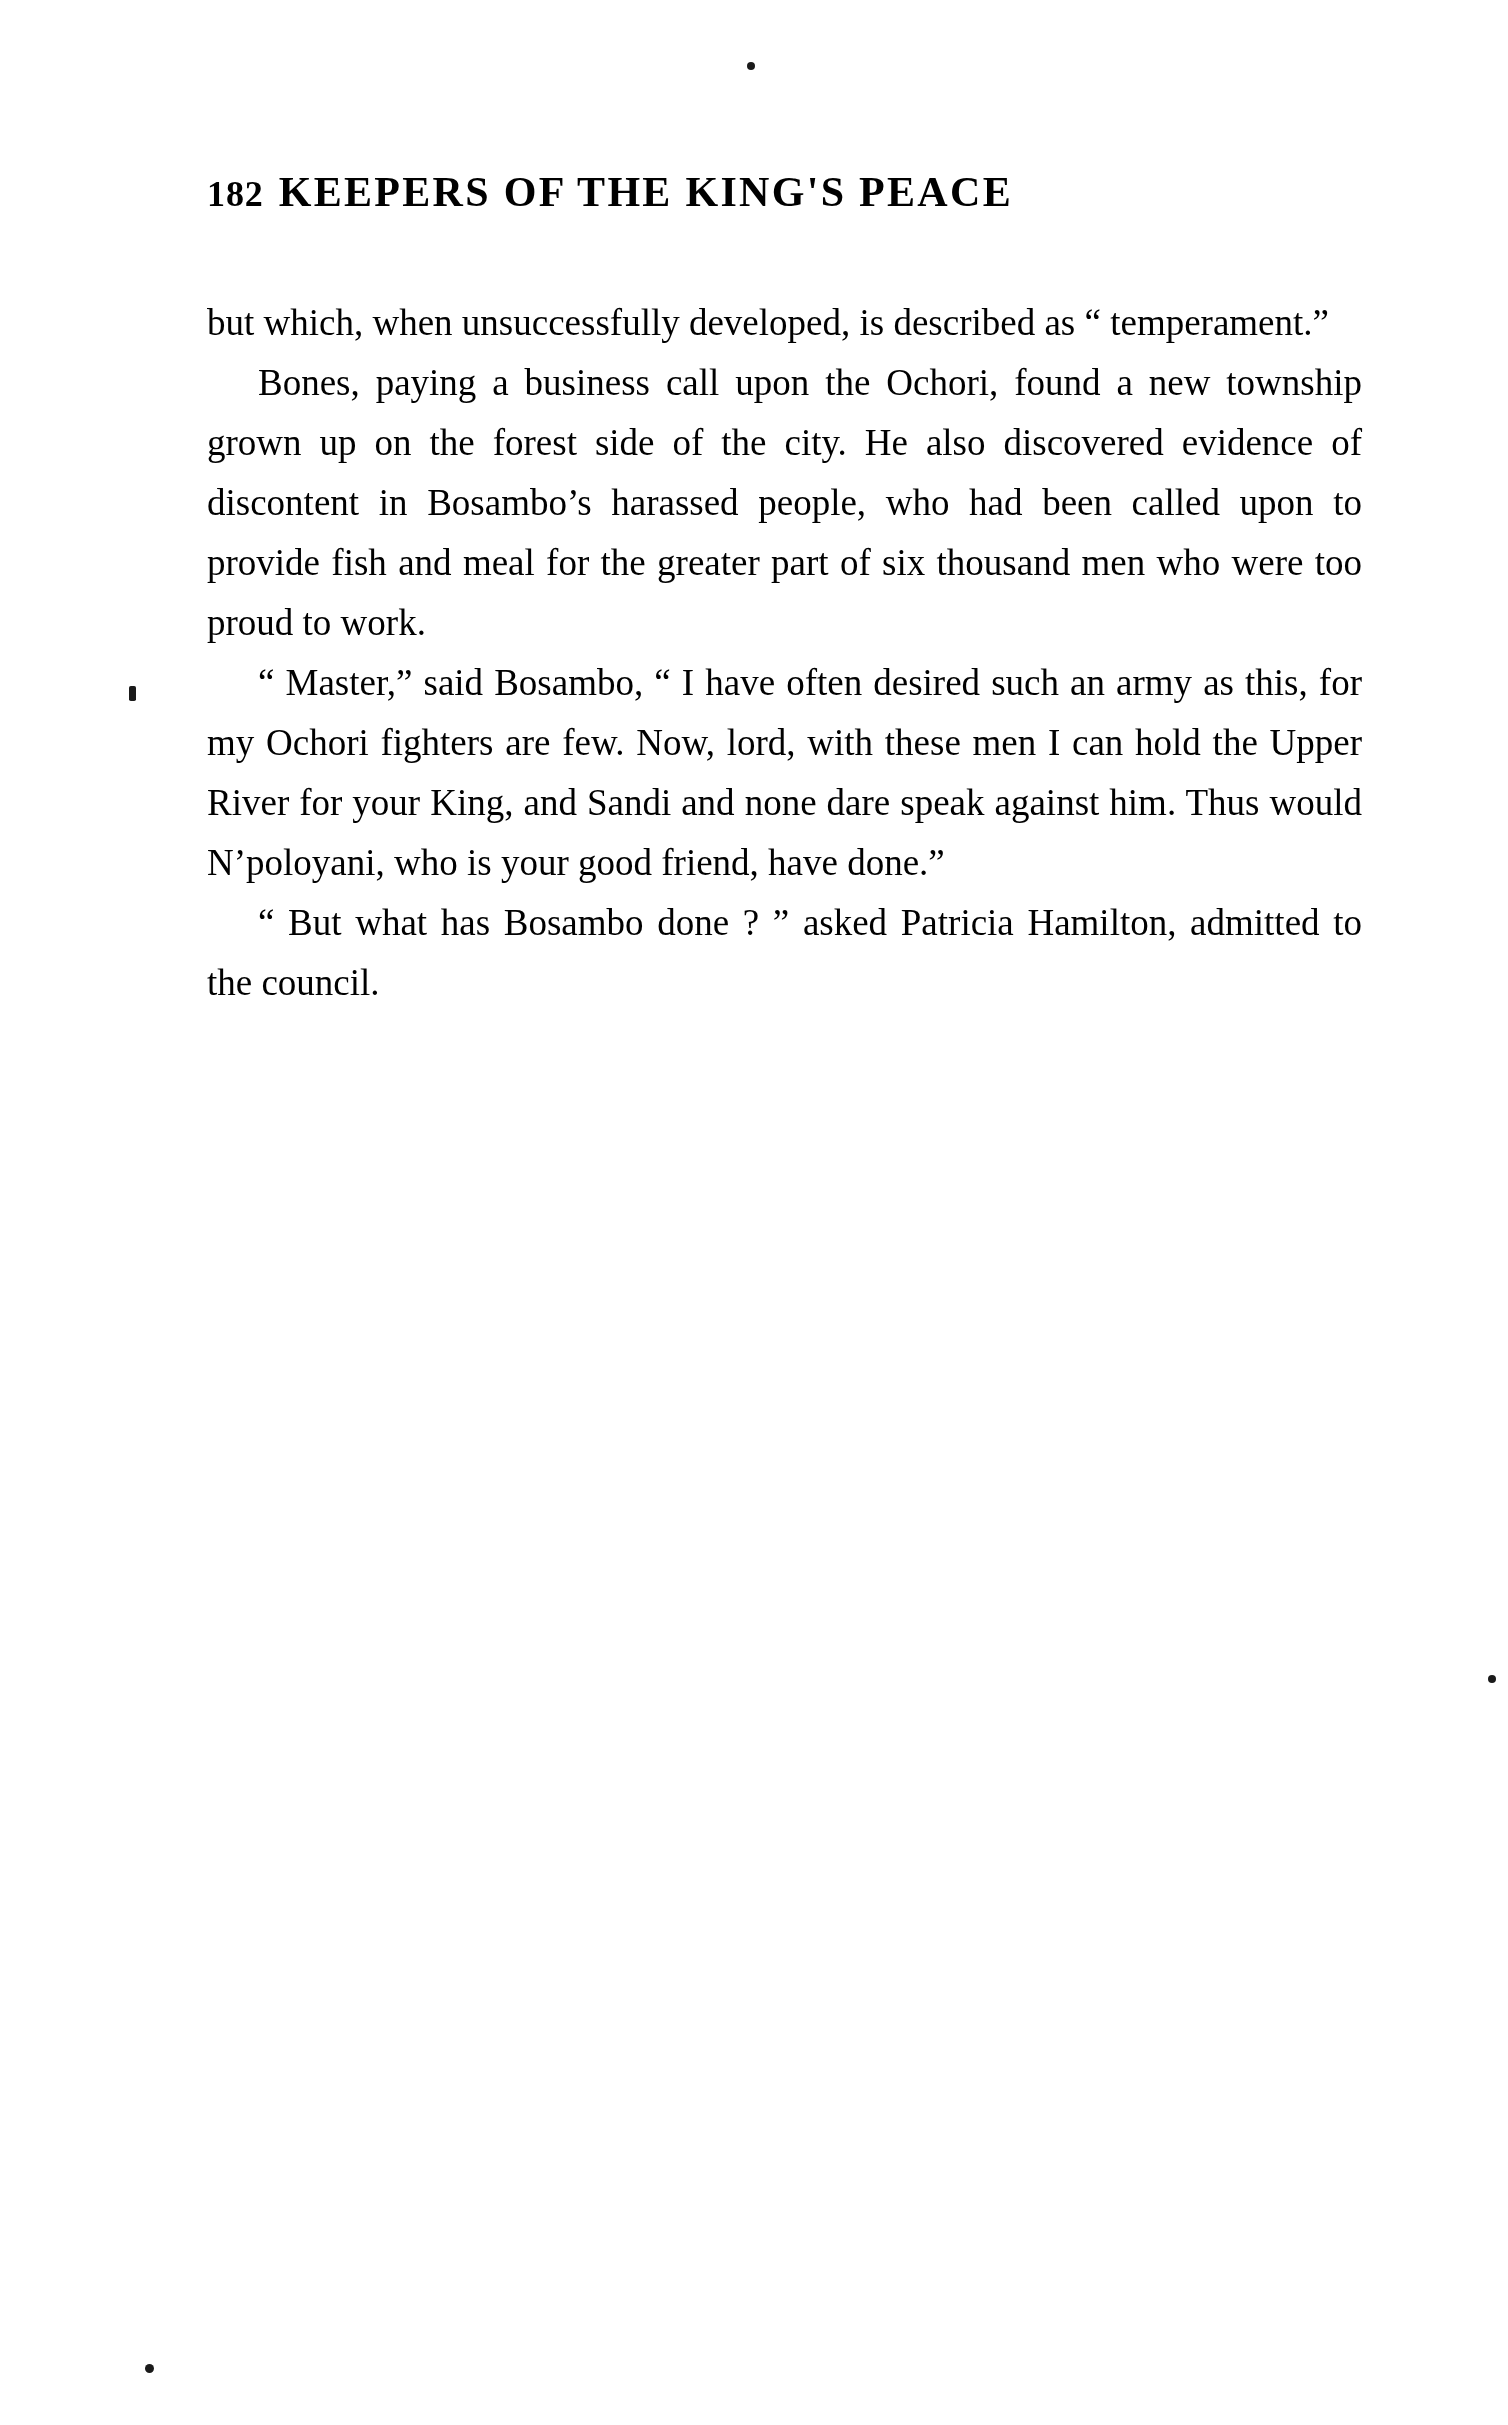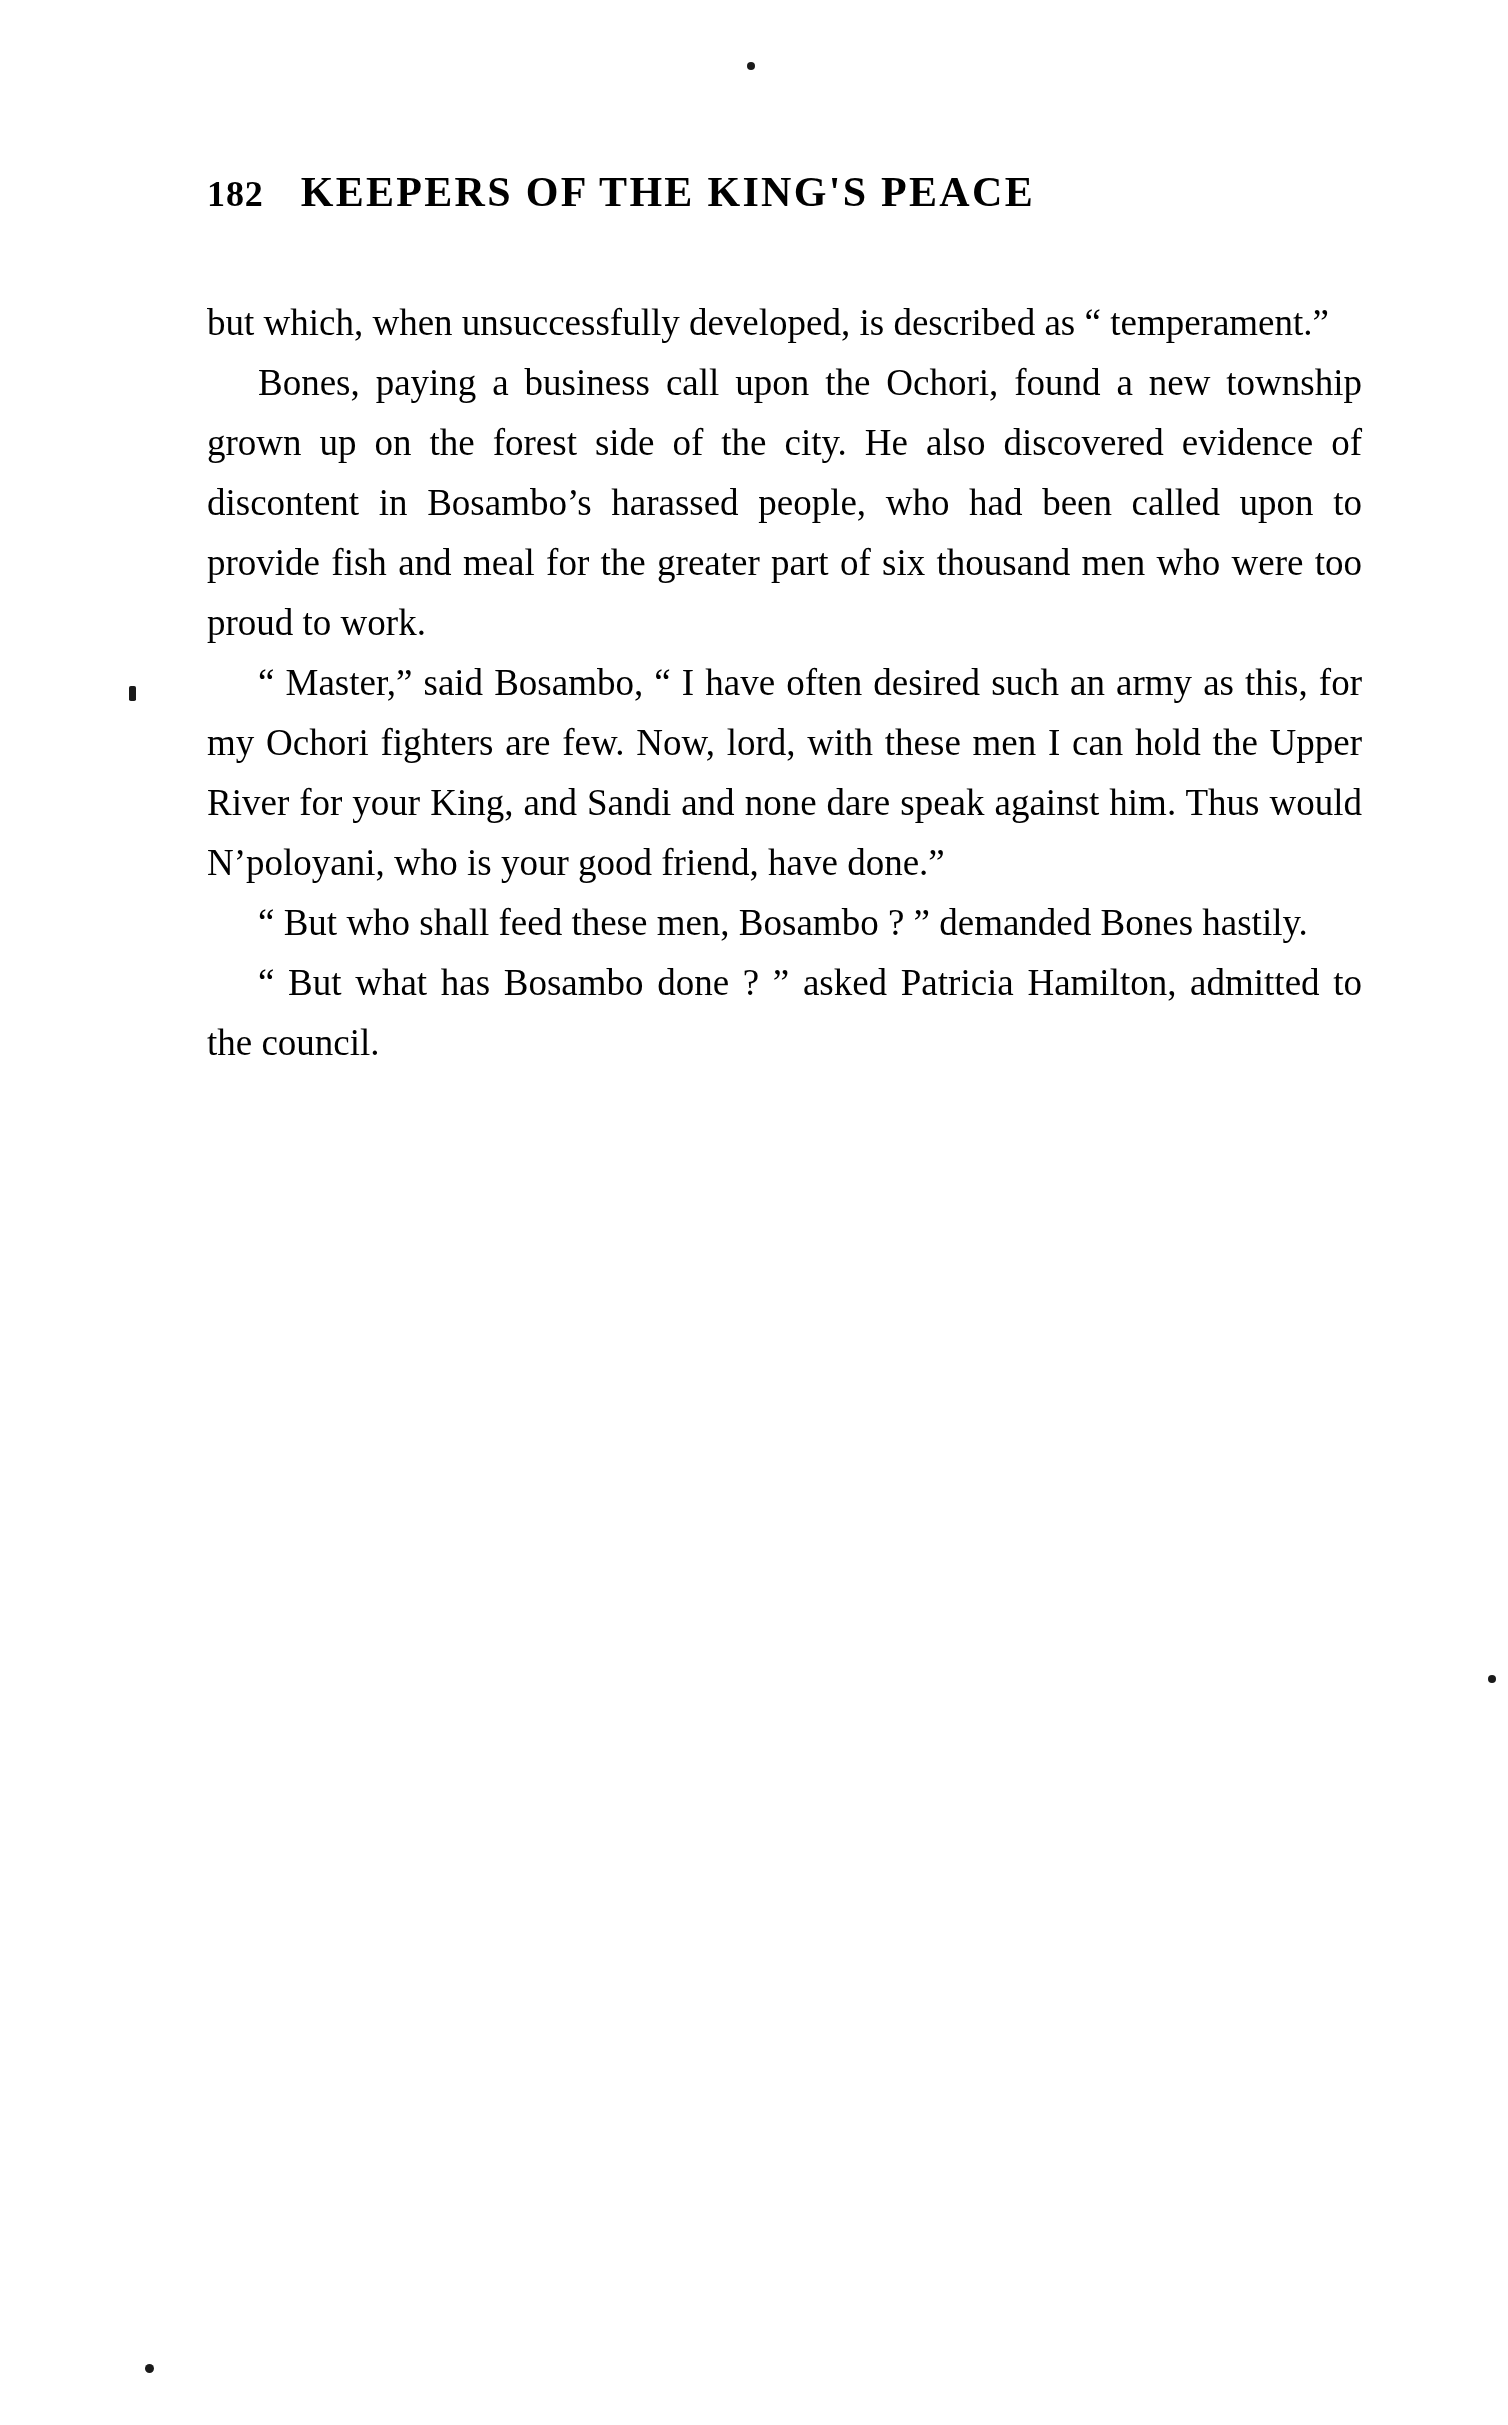--- a/index.html
+++ b/index.html
@@ -62,21 +62,21 @@
     top: 168px;
     width: 1127px;
     font-size: 42px;
     font-weight: bold;
     letter-spacing: 1.4px;
     white-space: nowrap;
   }
   .header .folio {
     font-size: 36px;
     letter-spacing: 0.9px;
-    margin-right: 37px;
+    margin-right: 15px;
   }
   .header .title-text {
     letter-spacing: 2.3px;
     font-family: Liberation Serif, serif;
   }
 
   .body-col {
     position: absolute;
     left: 207px;
     top: 293px;
@@ -112,18 +112,17 @@
   <div class="speck speck-bottom"></div>
 
   <div class="header">
     <span class="folio">182</span><span class="title-text">KEEPERS OF THE KING'S PEACE</span>
   </div>
 
   <div class="body-col">
     <p class="para">but which, when unsuccessfully developed, is described as “ temperament.”</p>
     <p class="para indent">Bones, paying a business call upon the Ochori, found a new township grown up on the forest side of the city.   He also discovered evidence of discontent in Bosambo’s harassed people, who had been called upon to provide fish and meal for the greater part of six thousand men who were too proud to work.</p>
     <p class="para indent">“ Master,” said Bosambo, “ I have often desired such an army as this, for my Ochori fighters are few.   Now, lord, with these men I can hold the Upper River for your King, and Sandi and none dare speak against him.   Thus would N’poloyani, who is your good friend, have done.”</p>
-    <p class="para indent">“ But who shall feed these men, Bosambo ? ” demanded Bones hastily.</p>
     <p class="para indent">“ But what has Bosambo done ? ” asked Patricia Hamilton, admitted to the council.</p>
   </div>
 
 </div>
 
 
 </body></html>

